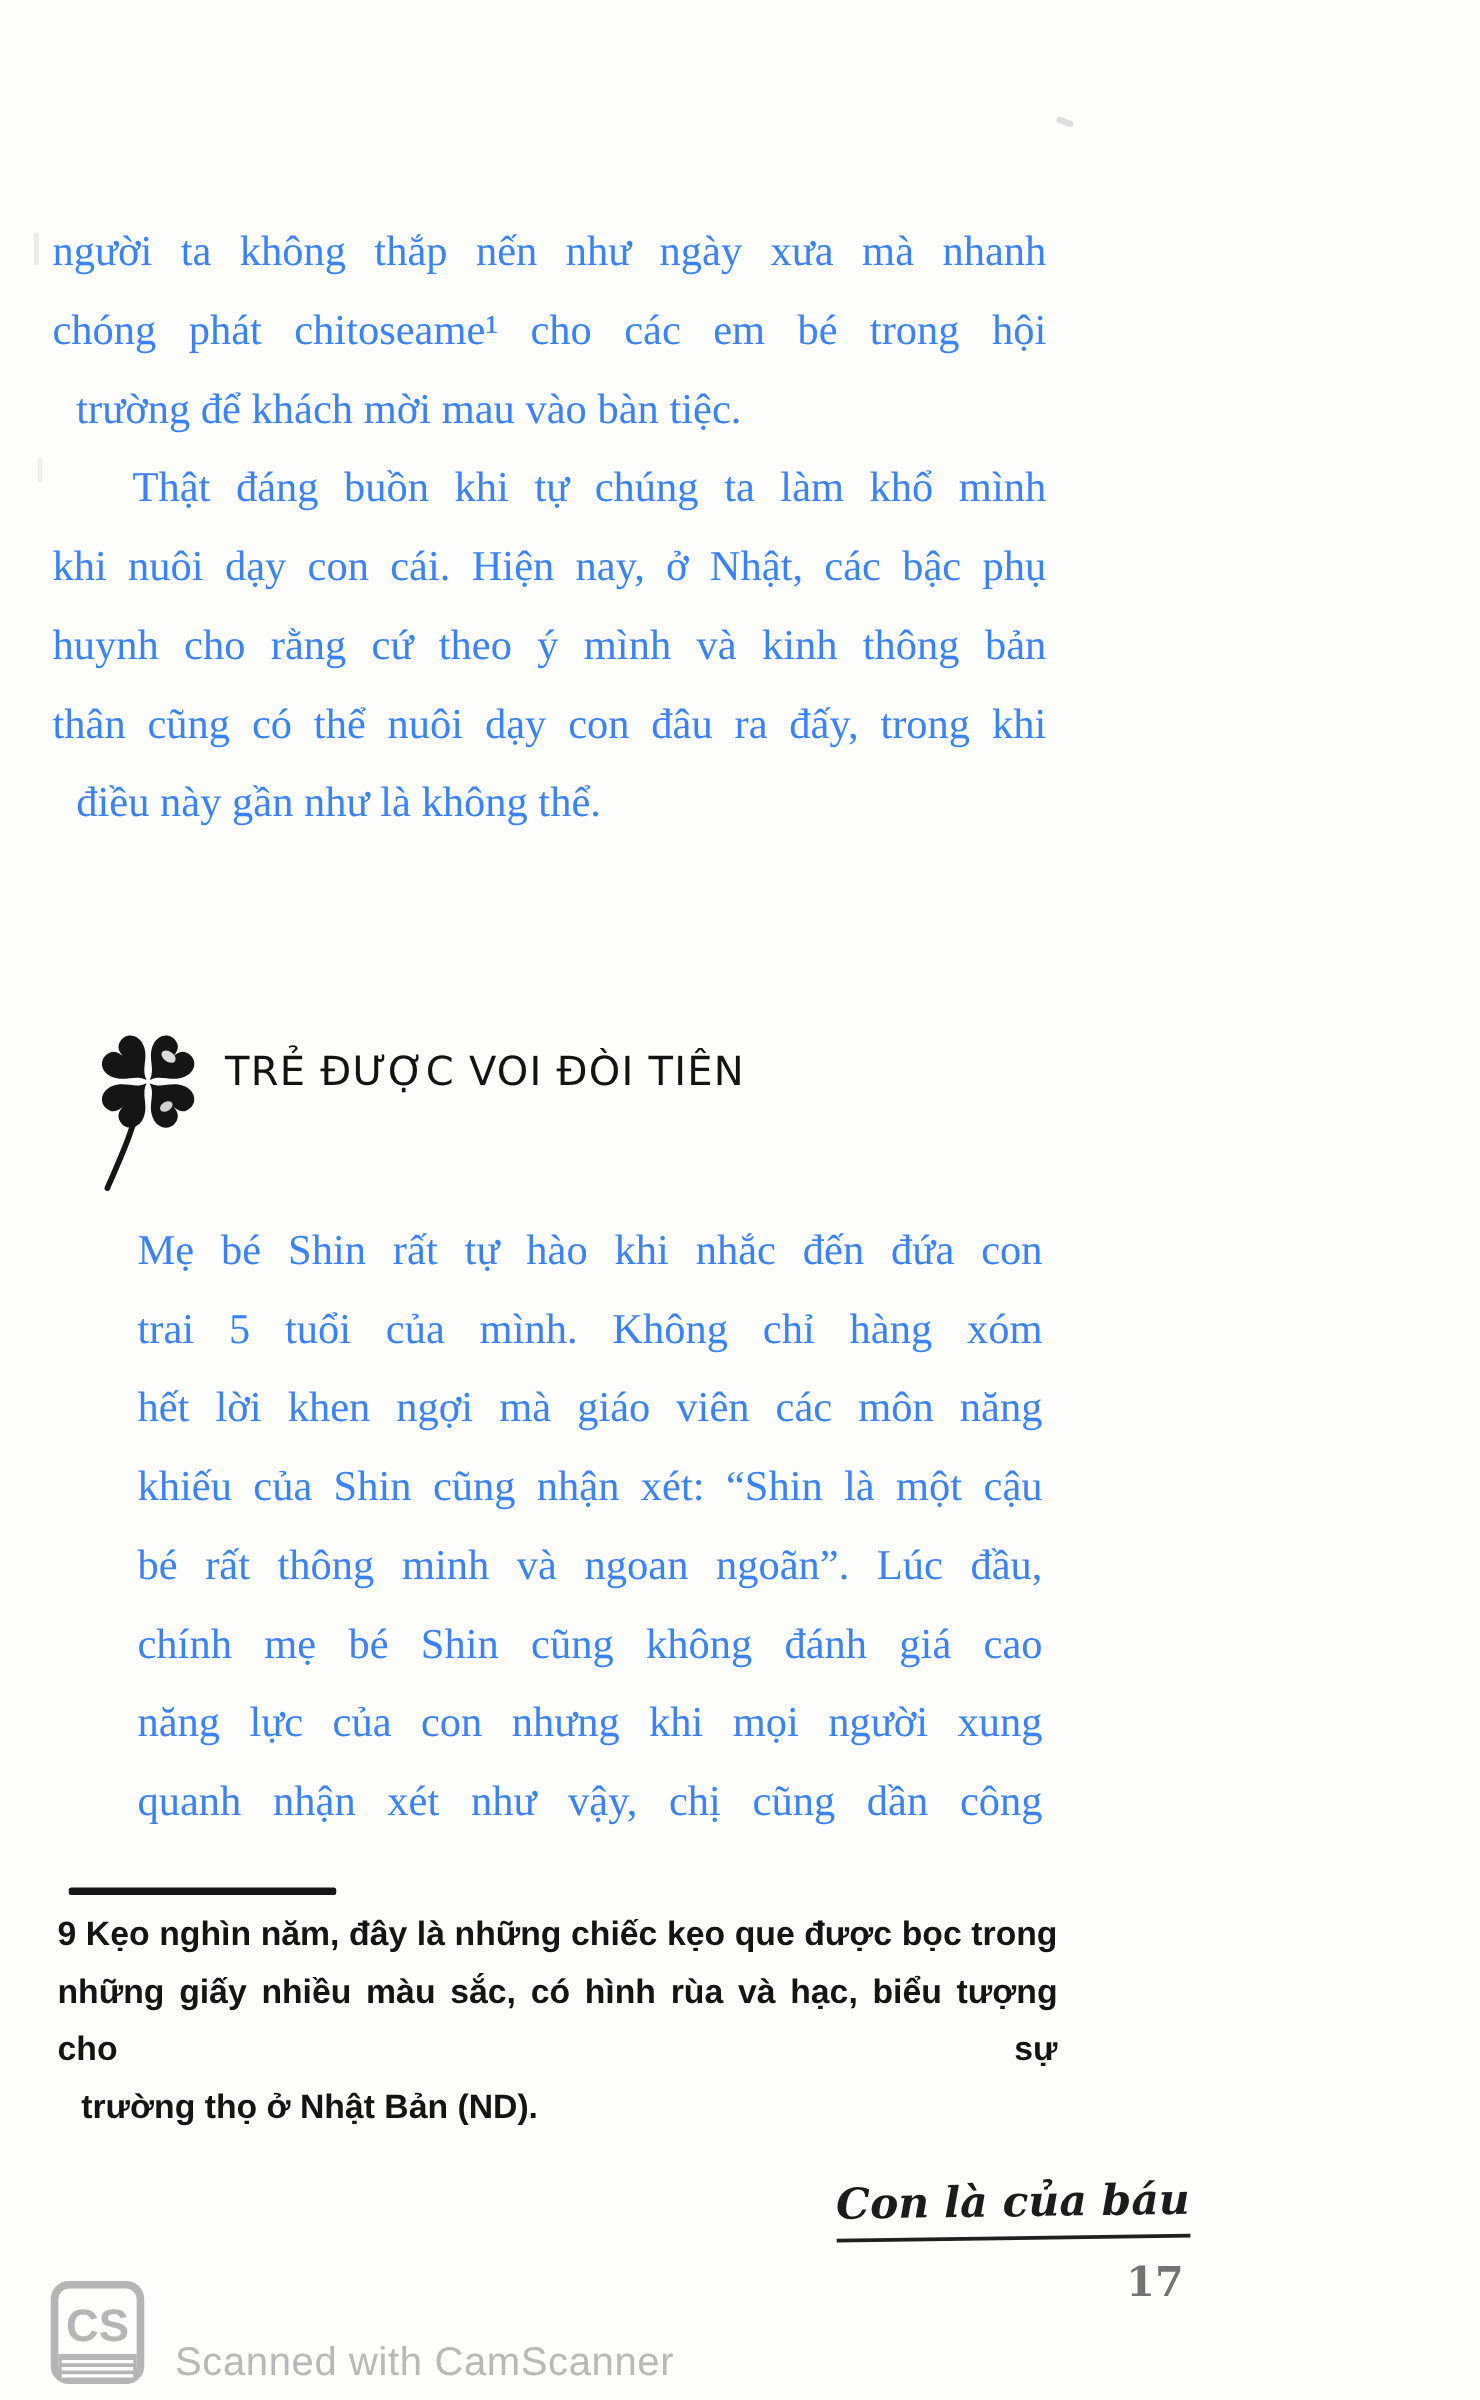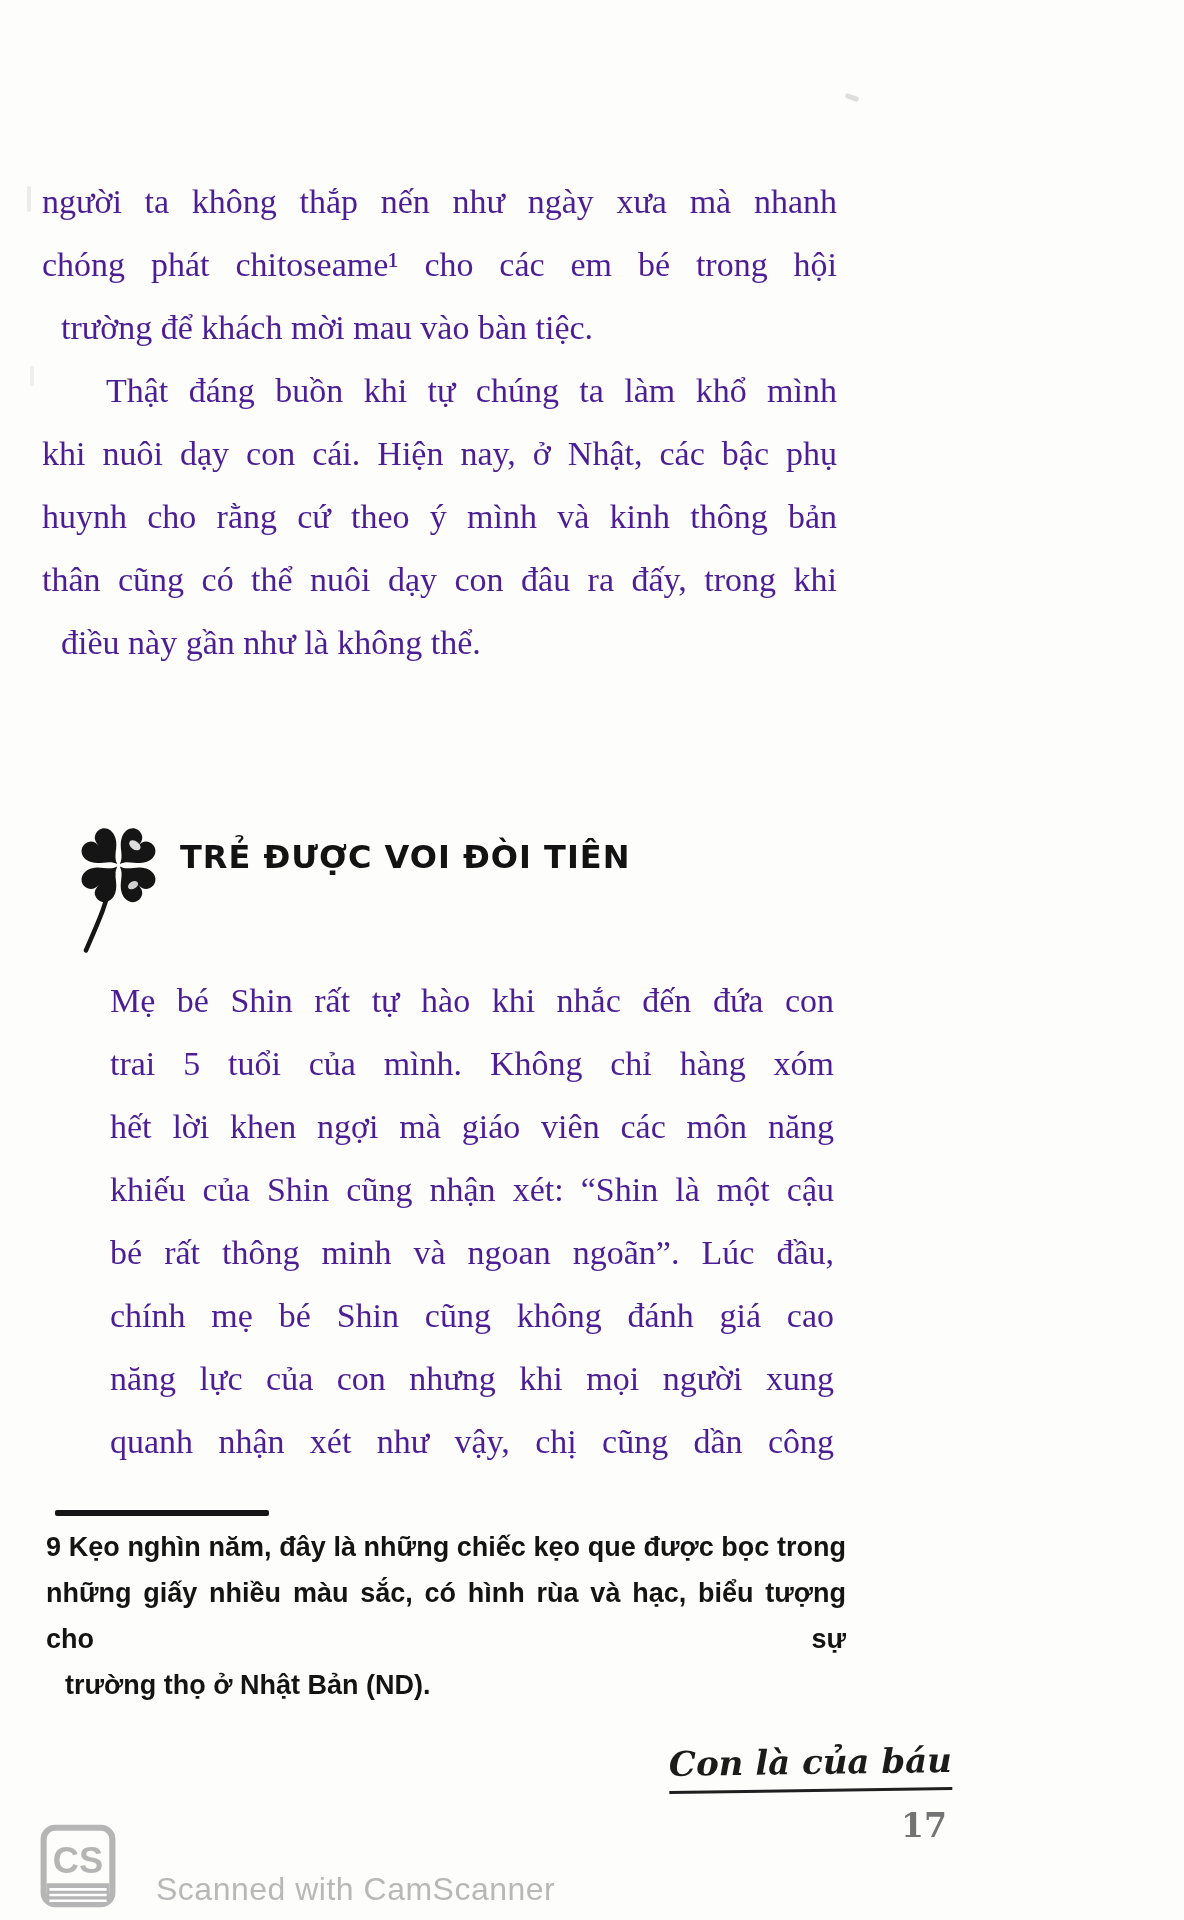--- a/index.html
+++ b/index.html
@@ -13,38 +13,38 @@
   }
   .page{position:absolute;inset:0;}
 
   
   .para{position:absolute;}
   .para .line{
     line-height:63px;
     font-size:34px;
     text-align:justify;
     white-space:normal;
-    color:#4c1d95;
+    color:#3b82f6;
   }
   .para .line.just{text-align-last:justify;}
   .para .line:not(.just){text-align-last:left;margin-left:19px;}
   .indent-first .line:first-child{text-indent:64px;}
 
   #para1{top:170px;left:42px;width:795px;}
   #para2{top:359px;left:42px;width:795px;}
   #para3{top:969px;left:110px;width:724px;}
 
   
   .section-head{
     position:absolute;top:838px;left:180px;
     display:flex;align-items:center;
   }
   .section-head .head-text{
     font-family:"DejaVu Sans", sans-serif;
-    font-weight:700;
+    font-weight:400;
     font-size:32px;
     letter-spacing:1px;
     color:#131313;
   }
   .clover{position:absolute;top:808px;left:46px;width:136px;height:158px;}
 
   
   .footnote-rule{
     position:absolute;top:1510px;left:55px;
     width:214px;height:6px;background:#161616;border-radius:2px;
@@ -73,21 +73,21 @@
   }
   .page-number{
     position:absolute;top:1806px;right:237px;
     font-family:"DejaVu Serif", serif;
     font-weight:700;font-size:33px;color:#737373;
   }
 
   
   .watermark{
     position:absolute;left:38px;top:1824px;
-    display:flex;align-items:center;gap:38px;justify-content:flex-end;
+    display:flex;align-items:center;gap:22px;justify-content:flex-end;
   }
   .cs-logo{width:80px;height:84px;flex:0 0 auto;}
   .wm-label{
     font-family:"Liberation Sans", sans-serif;
     font-size:32px;font-weight:400;
     color:#b8b8b8;
     letter-spacing:0.5px;
     white-space:nowrap;
     margin-top:46px;
   }

